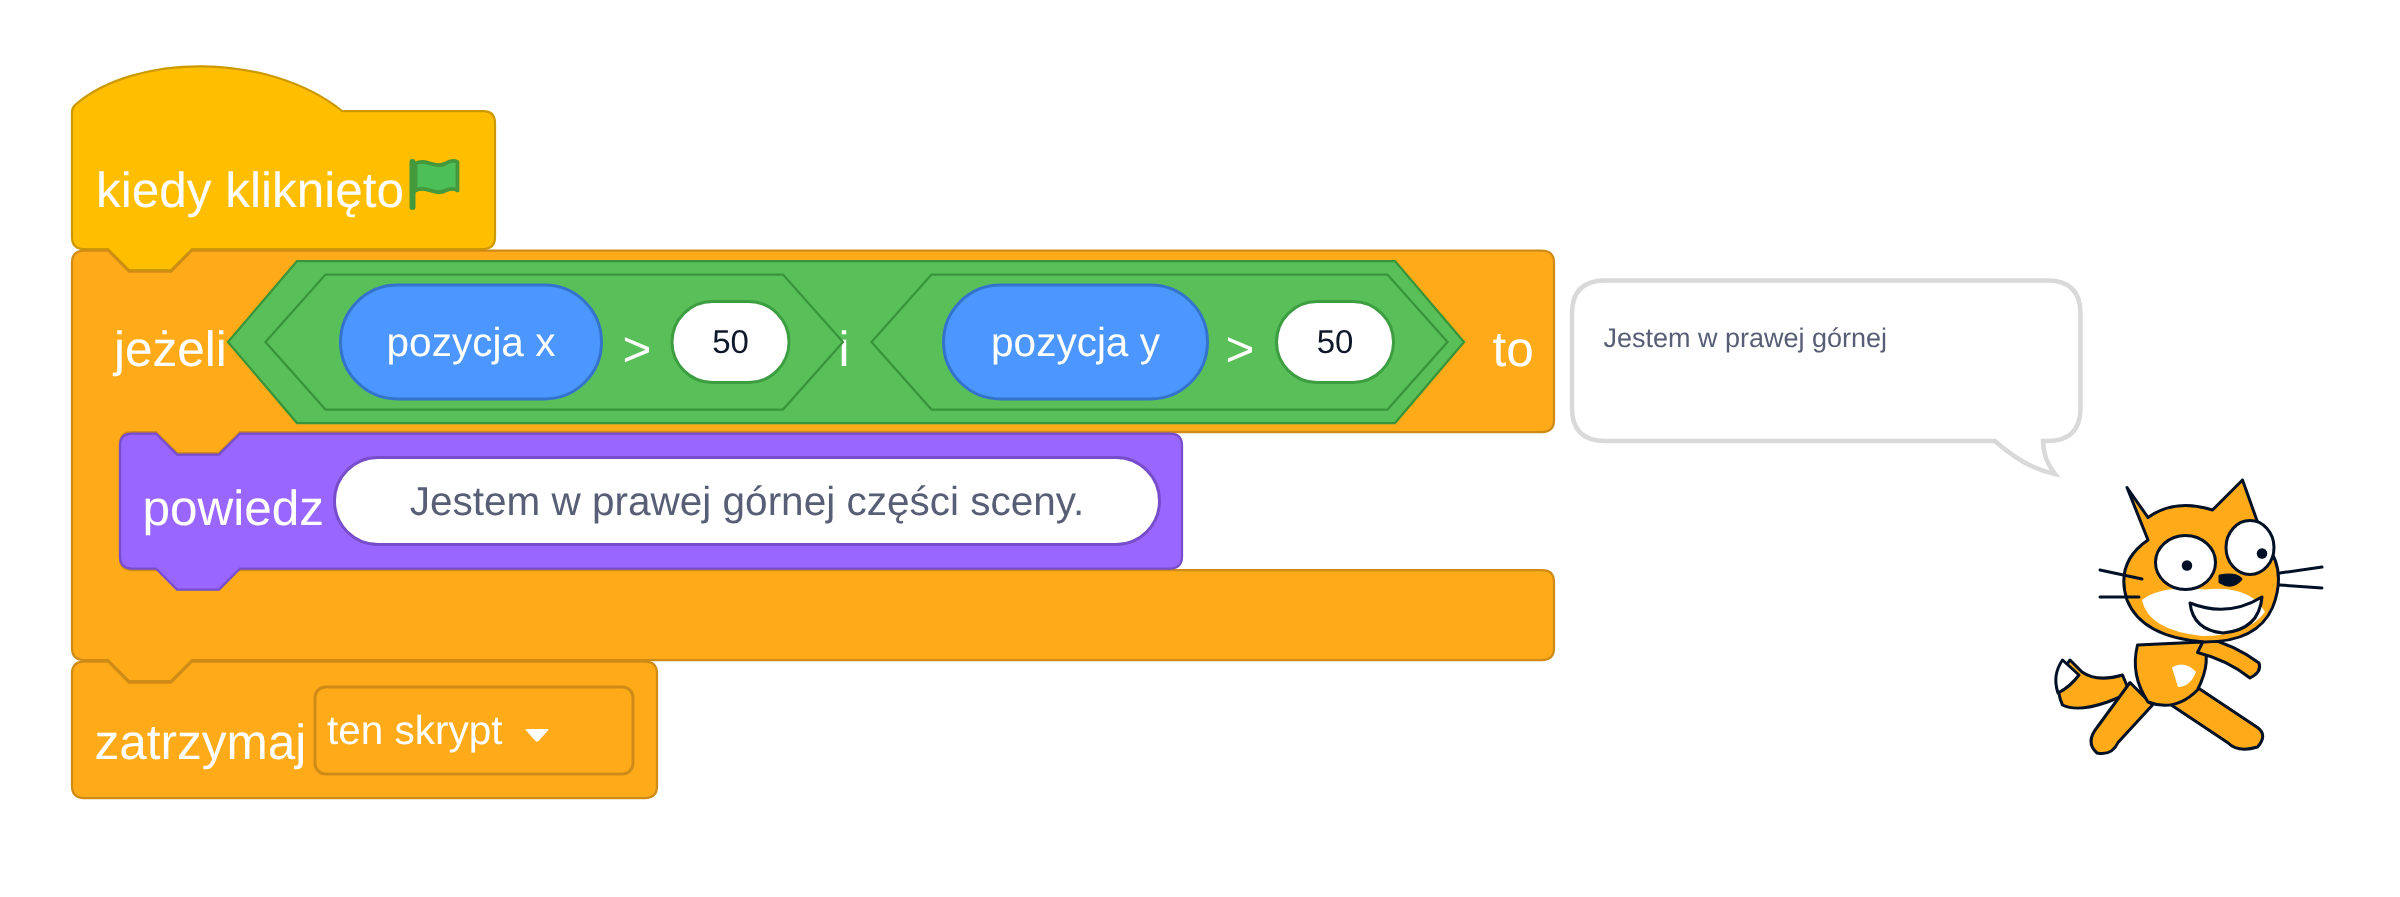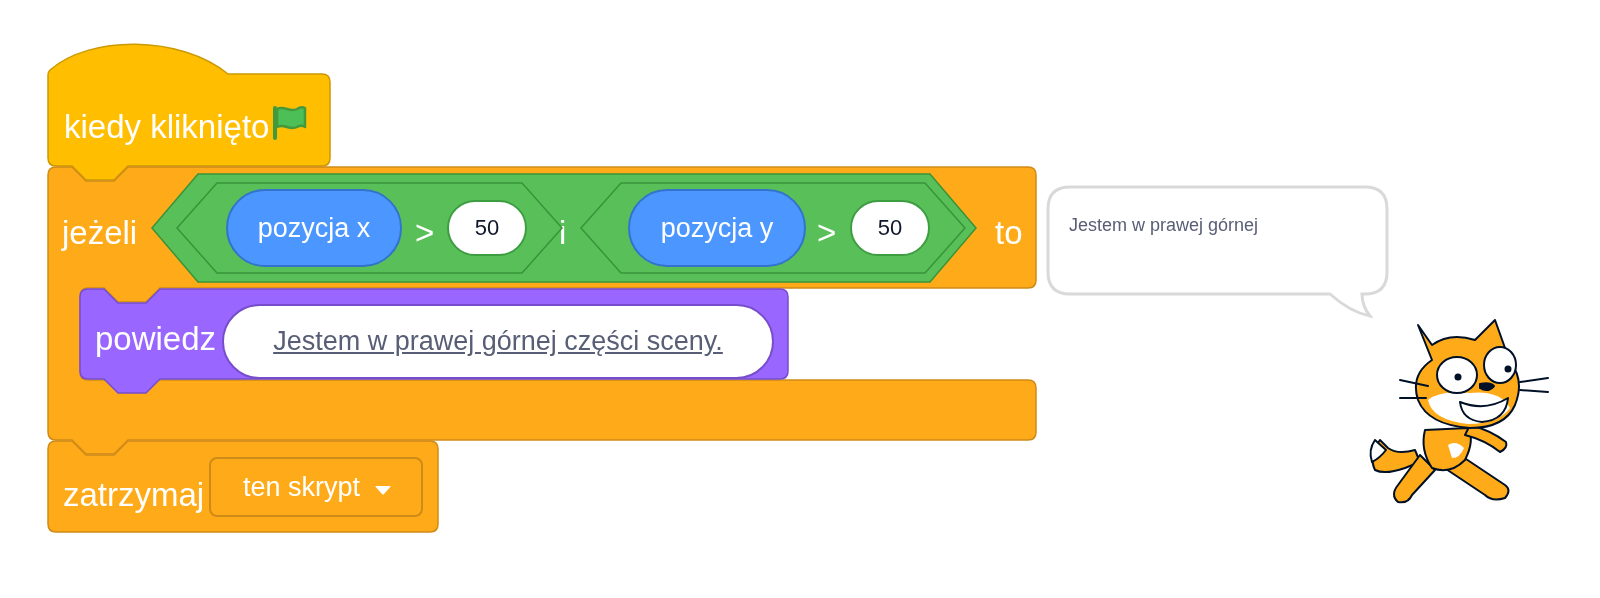--- a/index.html
+++ b/index.html
@@ -8,21 +8,21 @@
   .abs { position:absolute; }
   svg.shape { position:absolute; left:0; top:0; overflow:visible; }
   .lbl { position:absolute; color:#ffffff; font-size:33px; line-height:1; white-space:nowrap; }
   .reporter { position:absolute; background:#4c97ff; border:2px solid #3373cc; border-radius:40px;
               color:#fff; font-size:27px; display:flex; align-items:center; justify-content:center; box-sizing:border-box; }
   .num-input { position:absolute; background:#fff; border:2px solid #3d9e41; border-radius:40px;
                color:#0f172a; font-size:22px; display:flex; align-items:center; justify-content:center; box-sizing:border-box; }
   .text-input { position:absolute; background:#fff; border:2px solid #774dcb; border-radius:40px;
                color:#575e75; font-size:27px; display:flex; align-items:center; justify-content:center; box-sizing:border-box; }
   .dropdown { position:absolute; background:#ffab19; border:2px solid #cf8b17; border-radius:8px;
-              color:#fff; font-size:27px; display:flex; align-items:center; box-sizing:border-box; padding-left:32px; }
+              color:#fff; font-size:27px; display:flex; align-items:center; box-sizing:border-box; padding-left:7px; }
   .bubble { position:absolute; color:#575e75; font-size:18px; line-height:27px; }
 </style>
 </head>
 <body>
 
 <div class="abs" style="left:0;top:0;width:340px;height:175px;">
   <svg class="shape" width="340" height="175">
     <path d="M48,75 Q48,72 50,70 C90,35 180,35 228,74 L322,74 Q330,74 330,82 L330,158 Q330,166 322,166 L128,166 L114,180 L86,180 L72,166 L56,166 Q48,166 48,158 Z" fill="#ffbf00" stroke="#cc9900" stroke-width="1.5"></path>
   </svg>
   <span class="lbl" style="left:64px;top:110px;">kiedy kliknięto</span>
@@ -31,21 +31,21 @@
       <rect x="3" y="3" width="4" height="34" rx="2" fill="#45993d"></rect>
       <path d="M7,6 C14,2 20,10 27,6 C30,4 33,4 35,5 L35,24 C32,22 29,23 27,24 C20,28 14,20 7,24 Z" fill="#4cbf56" stroke="#45993d" stroke-width="2.5" stroke-linejoin="round"></path>
     </svg>
   </span>
 </div>
 
 <div class="abs" style="left:0;top:0;width:1040px;height:445px;">
   <svg class="shape" width="1040" height="445">
     <path d="M48,175 Q48,167 56,167 L72,167 L86,181 L114,181 L128,167 L1028,167 Q1036,167 1036,175 L1036,280 Q1036,288 1028,288 L160,288 L146,302 L118,302 L104,288 L88,288 Q80,288 80,296 L80,372 Q80,380 88,380 L1028,380 Q1036,380 1036,388 L1036,432 Q1036,440 1028,440 L128,440 L114,454 L86,454 L72,440 L56,440 Q48,440 48,432 Z" fill="#ffab19" stroke="#cf8b17" stroke-width="1.5"></path>
   </svg>
-  <span class="lbl" style="left:62px;top:216px;">jeżeli</span>
+  <span class="lbl" style="left:76px;top:216px;">jeżeli</span>
 
   <div class="abs" style="left:0;top:0;width:1000px;height:300px;">
     <svg class="shape" width="1000" height="300">
       <path d="M152,228 L198,174 L930,174 L976,228 L930,282 L198,282 Z" fill="#59c059" stroke="#389438" stroke-width="1.5"></path>
     </svg>
     <span class="lbl" style="left:559px;top:216px;">i</span>
   </div>
 
   <div class="abs" style="left:17px;top:0;width:560px;height:300px;">
     <svg class="shape" width="560" height="300">
@@ -66,21 +66,21 @@
   </div>
 
   <span class="lbl" style="left:995px;top:216px;">to</span>
 </div>
 
 <div class="abs" style="left:0;top:0;width:800px;height:400px;">
   <svg class="shape" width="800" height="400">
     <path d="M80,297 Q80,289 88,289 L104,289 L118,303 L146,303 L160,289 L780,289 Q788,289 788,297 L788,371 Q788,379 780,379 L160,379 L146,393 L118,393 L104,379 L88,379 Q80,379 80,371 Z" fill="#9966ff" stroke="#774dcb" stroke-width="1.5"></path>
   </svg>
   <span class="lbl" style="left:95px;top:322px;">powiedz</span>
-  <div class="text-input" style="left:222px;top:304px;width:552px;height:75px;text-decoration:underline;">Jestem w prawej górnej części sceny.</div>
+  <div class="text-input" style="left:222px;top:304px;width:552px;height:60px;">Jestem w prawej górnej części sceny.</div>
 </div>
 
 <div class="abs" style="left:0;top:0;width:450px;height:540px;">
   <svg class="shape" width="450" height="540">
     <path d="M48,449 Q48,441 56,441 L72,441 L86,455 L114,455 L128,441 L430,441 Q438,441 438,449 L438,524 Q438,532 430,532 L56,532 Q48,532 48,524 Z" fill="#ffab19" stroke="#cf8b17" stroke-width="1.5"></path>
   </svg>
   <span class="lbl" style="left:63px;top:478px;">zatrzymaj</span>
   <div class="dropdown" style="left:209px;top:457px;width:214px;height:60px;">
     <span>ten skrypt</span>
     <span style="margin-left:14px;display:inline-block;">

